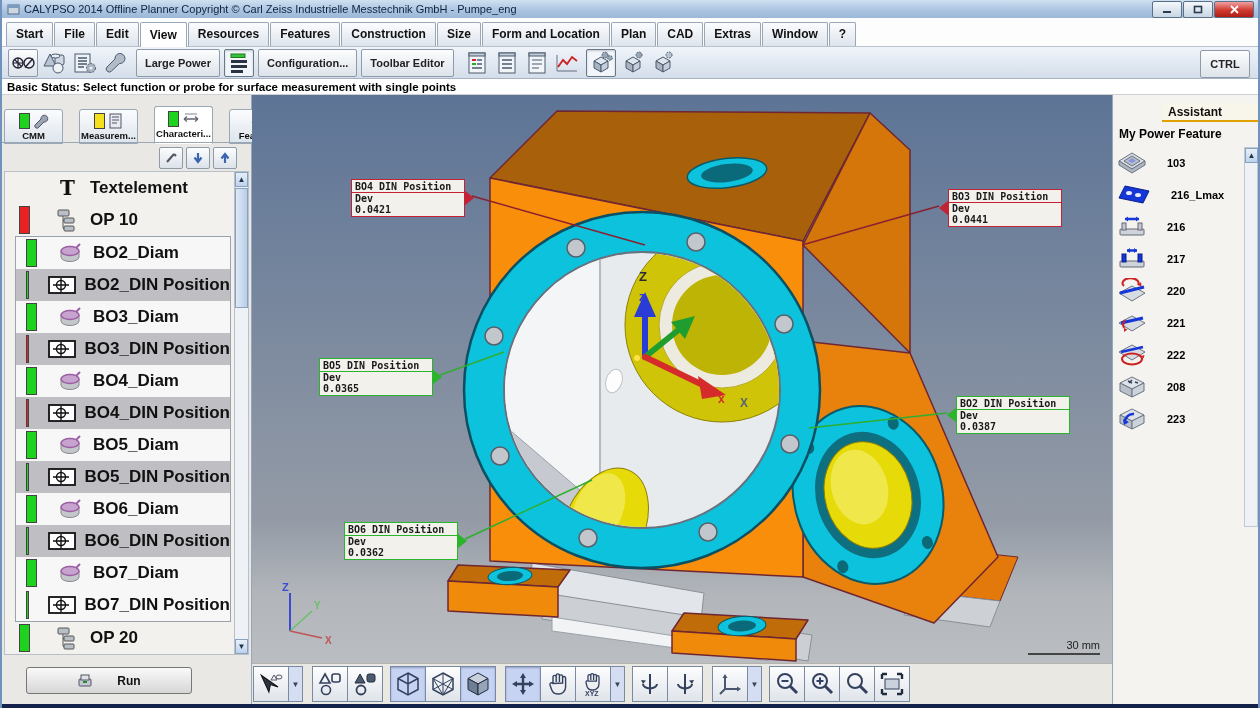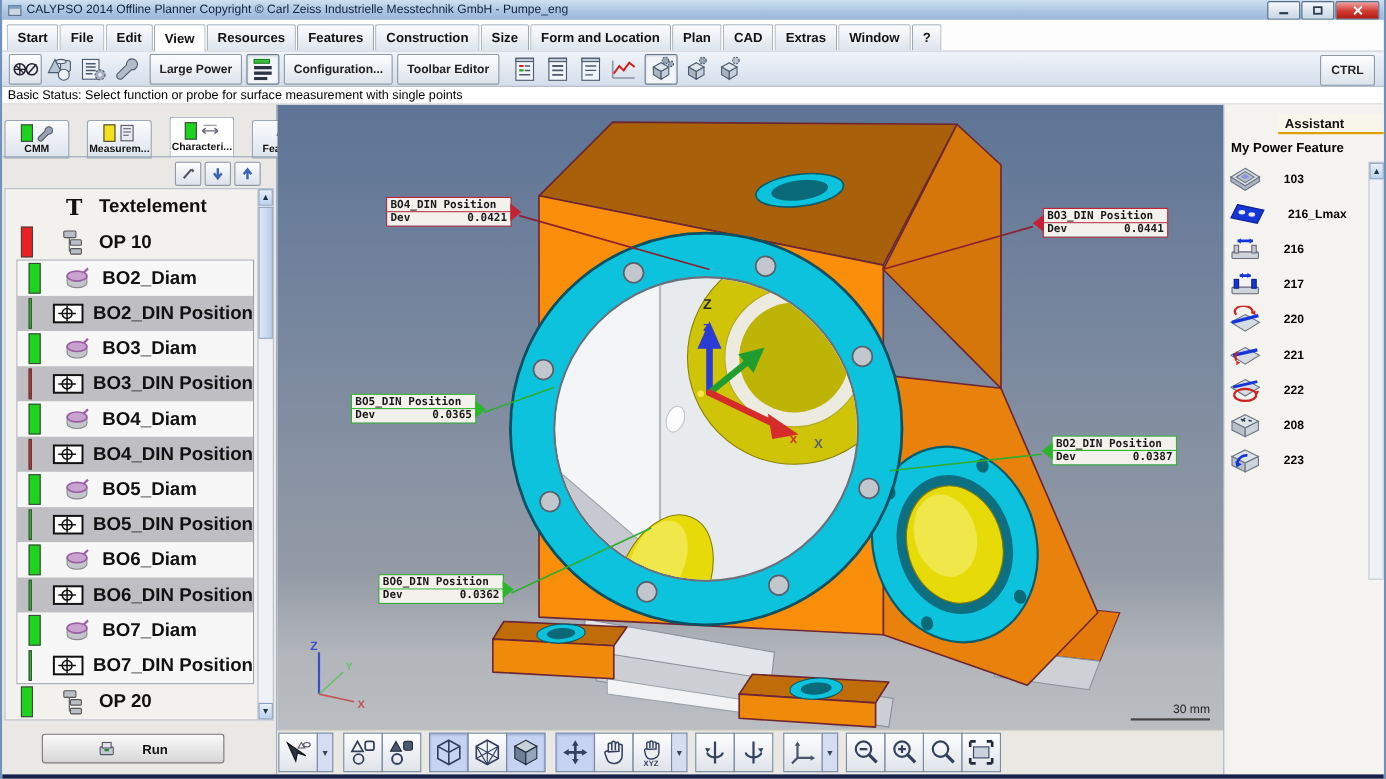--- a/index.html
+++ b/index.html
@@ -29,21 +29,21 @@
     display:flex;align-items:center;padding-left:4px;box-sizing:border-box;}
   .tb-icon{width:30px;height:26px;display:flex;align-items:center;justify-content:center;}
   .tb-btn{height:26px;border:1px solid #8e9aa8;border-radius:2px;background:linear-gradient(#fcfdfe,#dde3ea);
     font-size:11px;font-weight:bold;color:#222;display:flex;align-items:center;justify-content:center;
     padding:0 8px;margin:0 2px;}
   .tb-btn.square{width:28px;padding:0;}
   .tb-btn.pressed{background:#f2f6fb;border-color:#66788c;box-shadow:inset 0 1px 2px rgba(0,0,0,.2);}
   #ctrl-btn{position:absolute;right:6px;top:3px;width:32px;height:26px;}
   
   #statusline{position:absolute;left:0;top:79px;width:100%;height:16px;background:#fff;
-    border-bottom:1px solid #cfcfcf;font-size:11.5px;font-weight:normal;color:#000;
+    border-bottom:1px solid #cfcfcf;font-size:11.5px;font-weight:bold;color:#000;
     display:flex;align-items:center;padding-left:5px;box-sizing:border-box;}
   
   #left-panel{position:absolute;left:0;top:95px;width:250px;height:609px;background:#e9e8e4;
     border-right:1px solid #98a8bc;box-sizing:border-box;}
   #lp-tabs{position:absolute;left:2px;top:14px;height:34px;display:flex;}
   .lp-tab{width:57px;height:33px;border:1px solid #9aa7b5;border-radius:3px 3px 0 0;margin-right:16px;
     background:linear-gradient(#fbfcfe,#dde4ec);display:flex;flex-direction:column;align-items:center;justify-content:center;}
   .lp-tab.active{background:#fff;height:36px;margin-top:-3px;border-bottom:1px solid #fff;}
   .lp-tab .lp-tab-label{font-size:9.5px;font-weight:bold;color:#111;margin-top:1px;white-space:nowrap;}
   #lp-tabline{position:absolute;left:0;top:47px;width:250px;height:1px;background:#9aa7b5;}
@@ -63,30 +63,30 @@
   #tree-subpanel .tree-row .status-bar{margin-left:10px;}
   #tree-subpanel .tree-row .t-icon{margin-left:18px;}
   .tree-row.shade-dark{background:#bfbfc3;}
   .tree-row.shade-light{background:#f7f7f7;}
   #tree-scroll{position:absolute;right:2px;top:76px;width:15px;height:484px;background:#eef1f5;
     border:1px solid #b9bfc7;box-sizing:border-box;}
   .scroll-btn{width:13px;height:15px;background:linear-gradient(#e8f0fa,#bcd2ec);border:1px solid #8aa2c0;
     box-sizing:border-box;display:flex;align-items:center;justify-content:center;font-size:8px;color:#234;}
   #tree-scroll .down{position:absolute;bottom:0;}
   #tree-thumb{position:absolute;top:16px;left:0;width:13px;height:120px;background:linear-gradient(90deg,#dfe9f6,#b9cde8);border:1px solid #8aa2c0;box-sizing:border-box;}
-  #run-btn{position:absolute;left:36px;top:572px;width:164px;height:25px;border:1px solid #777;border-radius:3px;
+  #run-btn{position:absolute;left:24px;top:572px;width:164px;height:25px;border:1px solid #777;border-radius:3px;
     background:linear-gradient(#fafafa,#d6d6d6);font-size:12px;font-weight:bold;color:#111;
     display:flex;align-items:center;justify-content:center;gap:24px;}
   
   #viewport{position:absolute;left:250px;top:95px;width:860px;height:568px;overflow:hidden;}
   #scene{position:absolute;left:0;top:0;}
   .callout{position:absolute;width:112px;font-family:"DejaVu Sans Mono","Liberation Mono",monospace;
     font-size:10px;font-weight:bold;color:#1a1a1a;z-index:5;}
   .callout .co-name{background:#f3f1ec;padding:1px 3px 0 3px;white-space:nowrap;overflow:hidden;}
-  .callout .co-val{background:#f3f1ec;display:flex;justify-content:space-between;padding:0 3px 1px 3px;}
+  .callout .co-val{background:#f3f1ec;display:flex;justify-content:space-between;padding:0 3px 1px 3px;flex-direction:column;}
   .callout.red{border:1px solid #c22233;}
   .callout.red .co-name{border-bottom:1px solid #c22233;}
   .callout.green{border:1px solid #2ab52a;}
   .callout.green .co-name{border-bottom:1px solid #2ab52a;}
   .callout.side-right:after{content:'';position:absolute;right:-10px;top:50%;margin-top:-8px;
     border-top:8px solid transparent;border-bottom:8px solid transparent;border-left:10px solid #c22233;}
   .callout.side-left:before{content:'';position:absolute;left:-10px;top:50%;margin-top:-8px;
     border-top:8px solid transparent;border-bottom:8px solid transparent;border-right:10px solid #c22233;}
   .callout.green.side-right:after{border-left-color:#2ab52a;}
   .callout.green.side-left:before{border-right-color:#2ab52a;}

